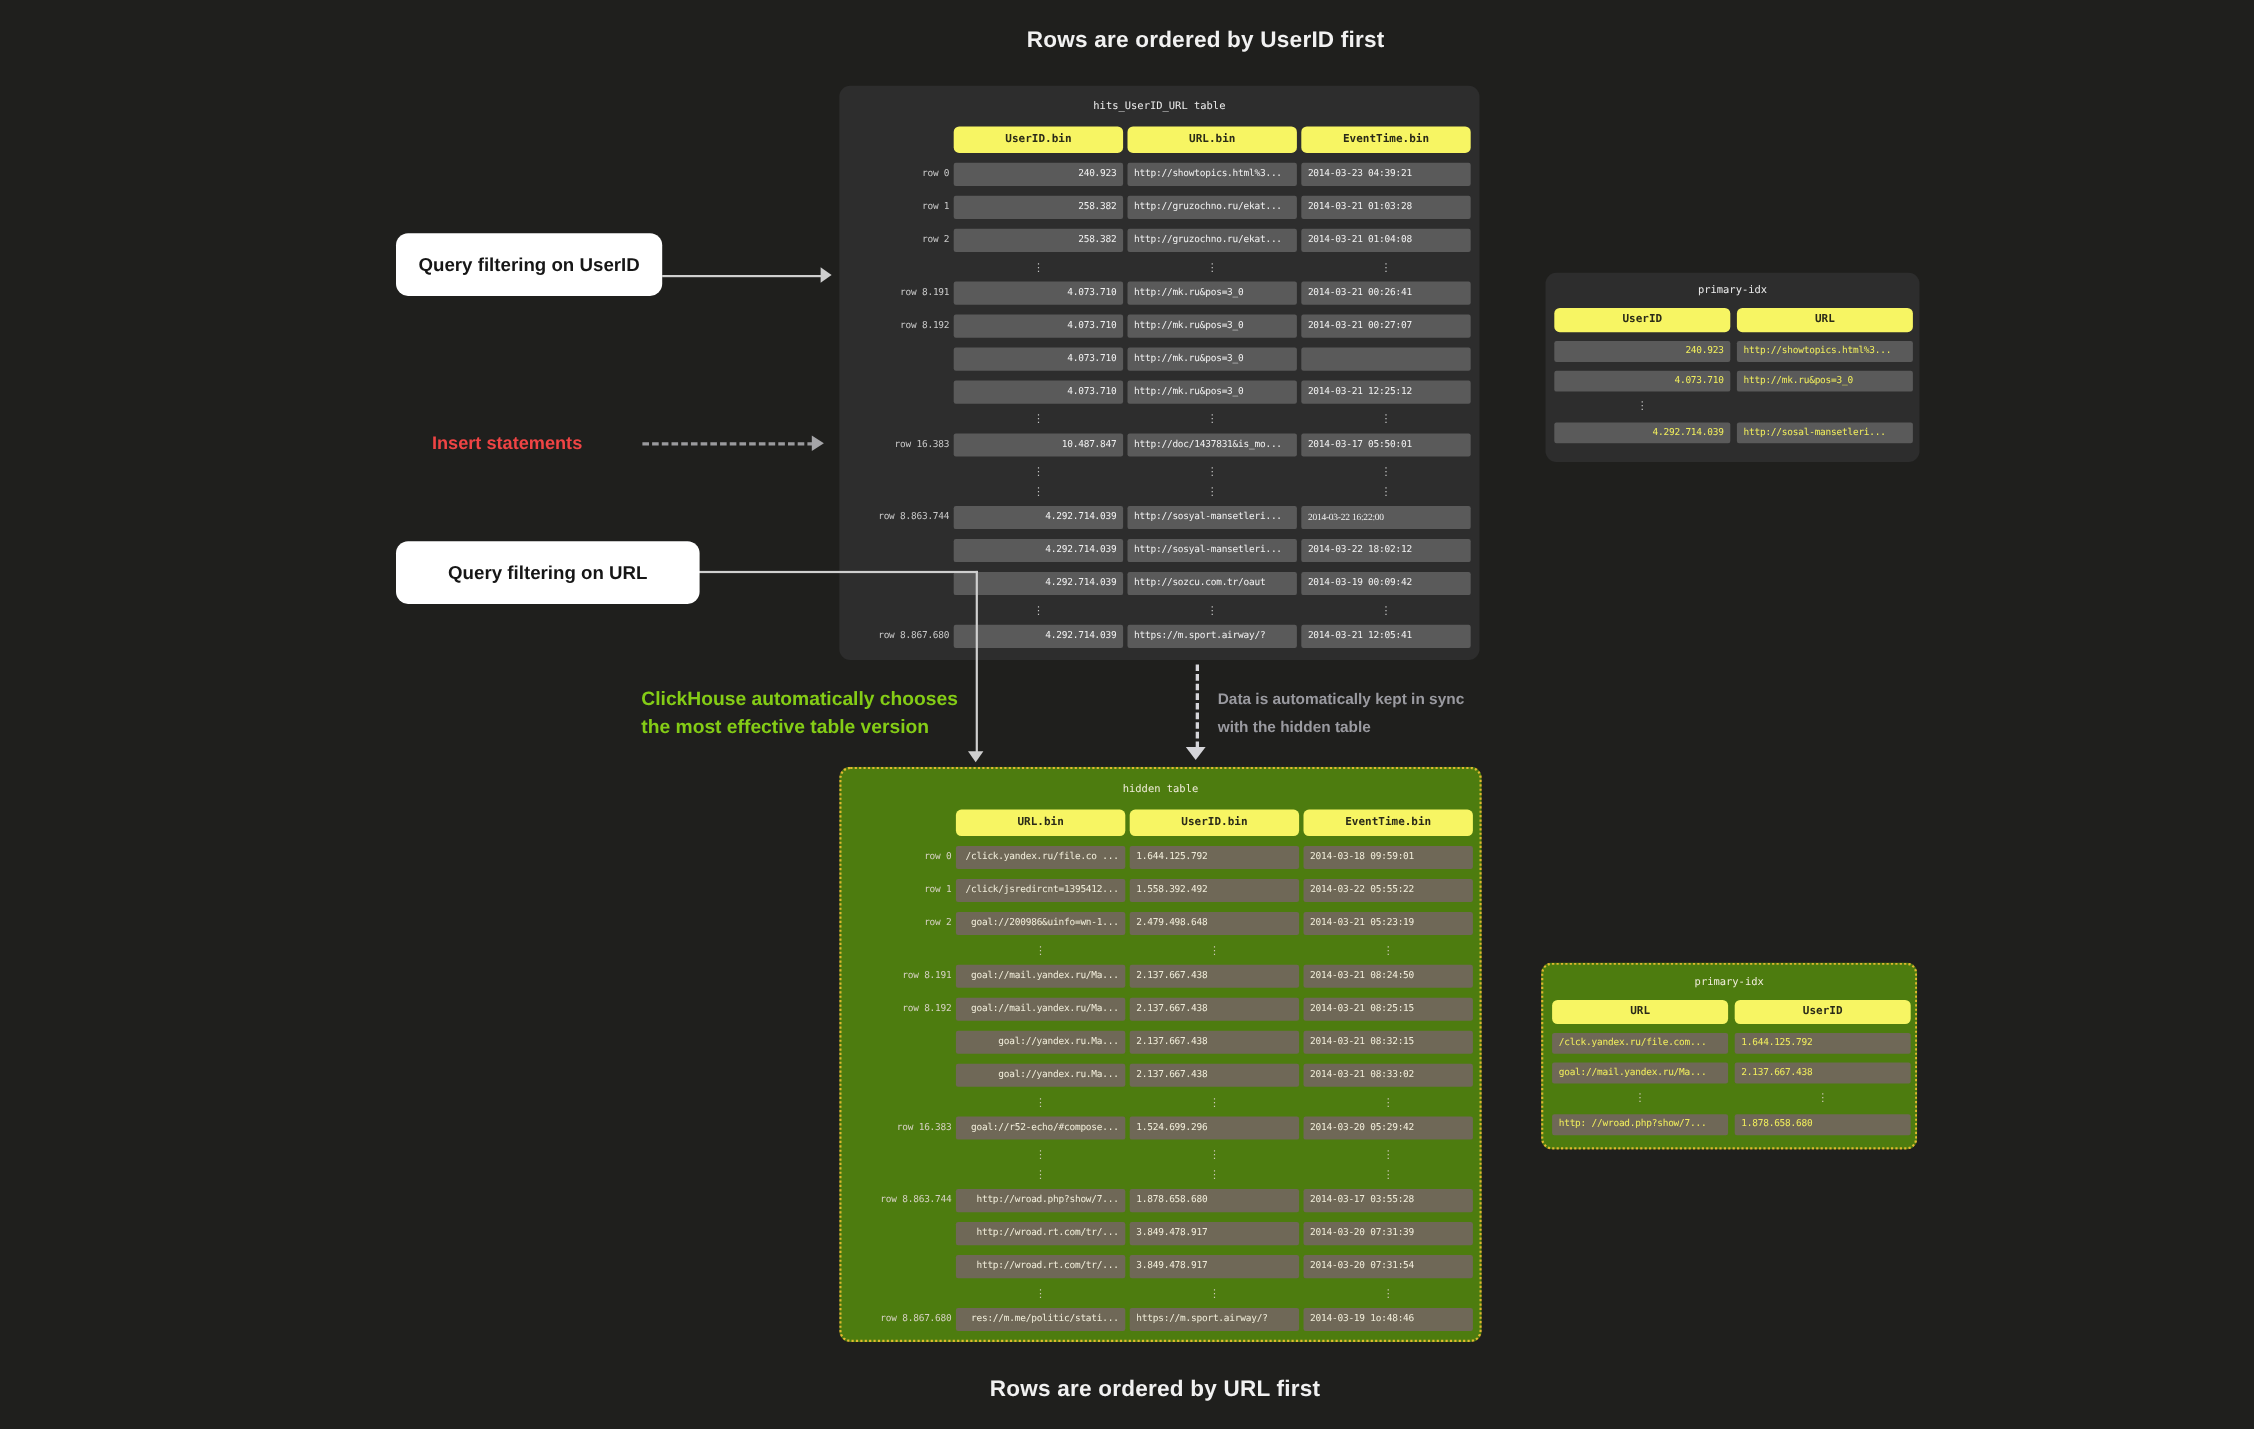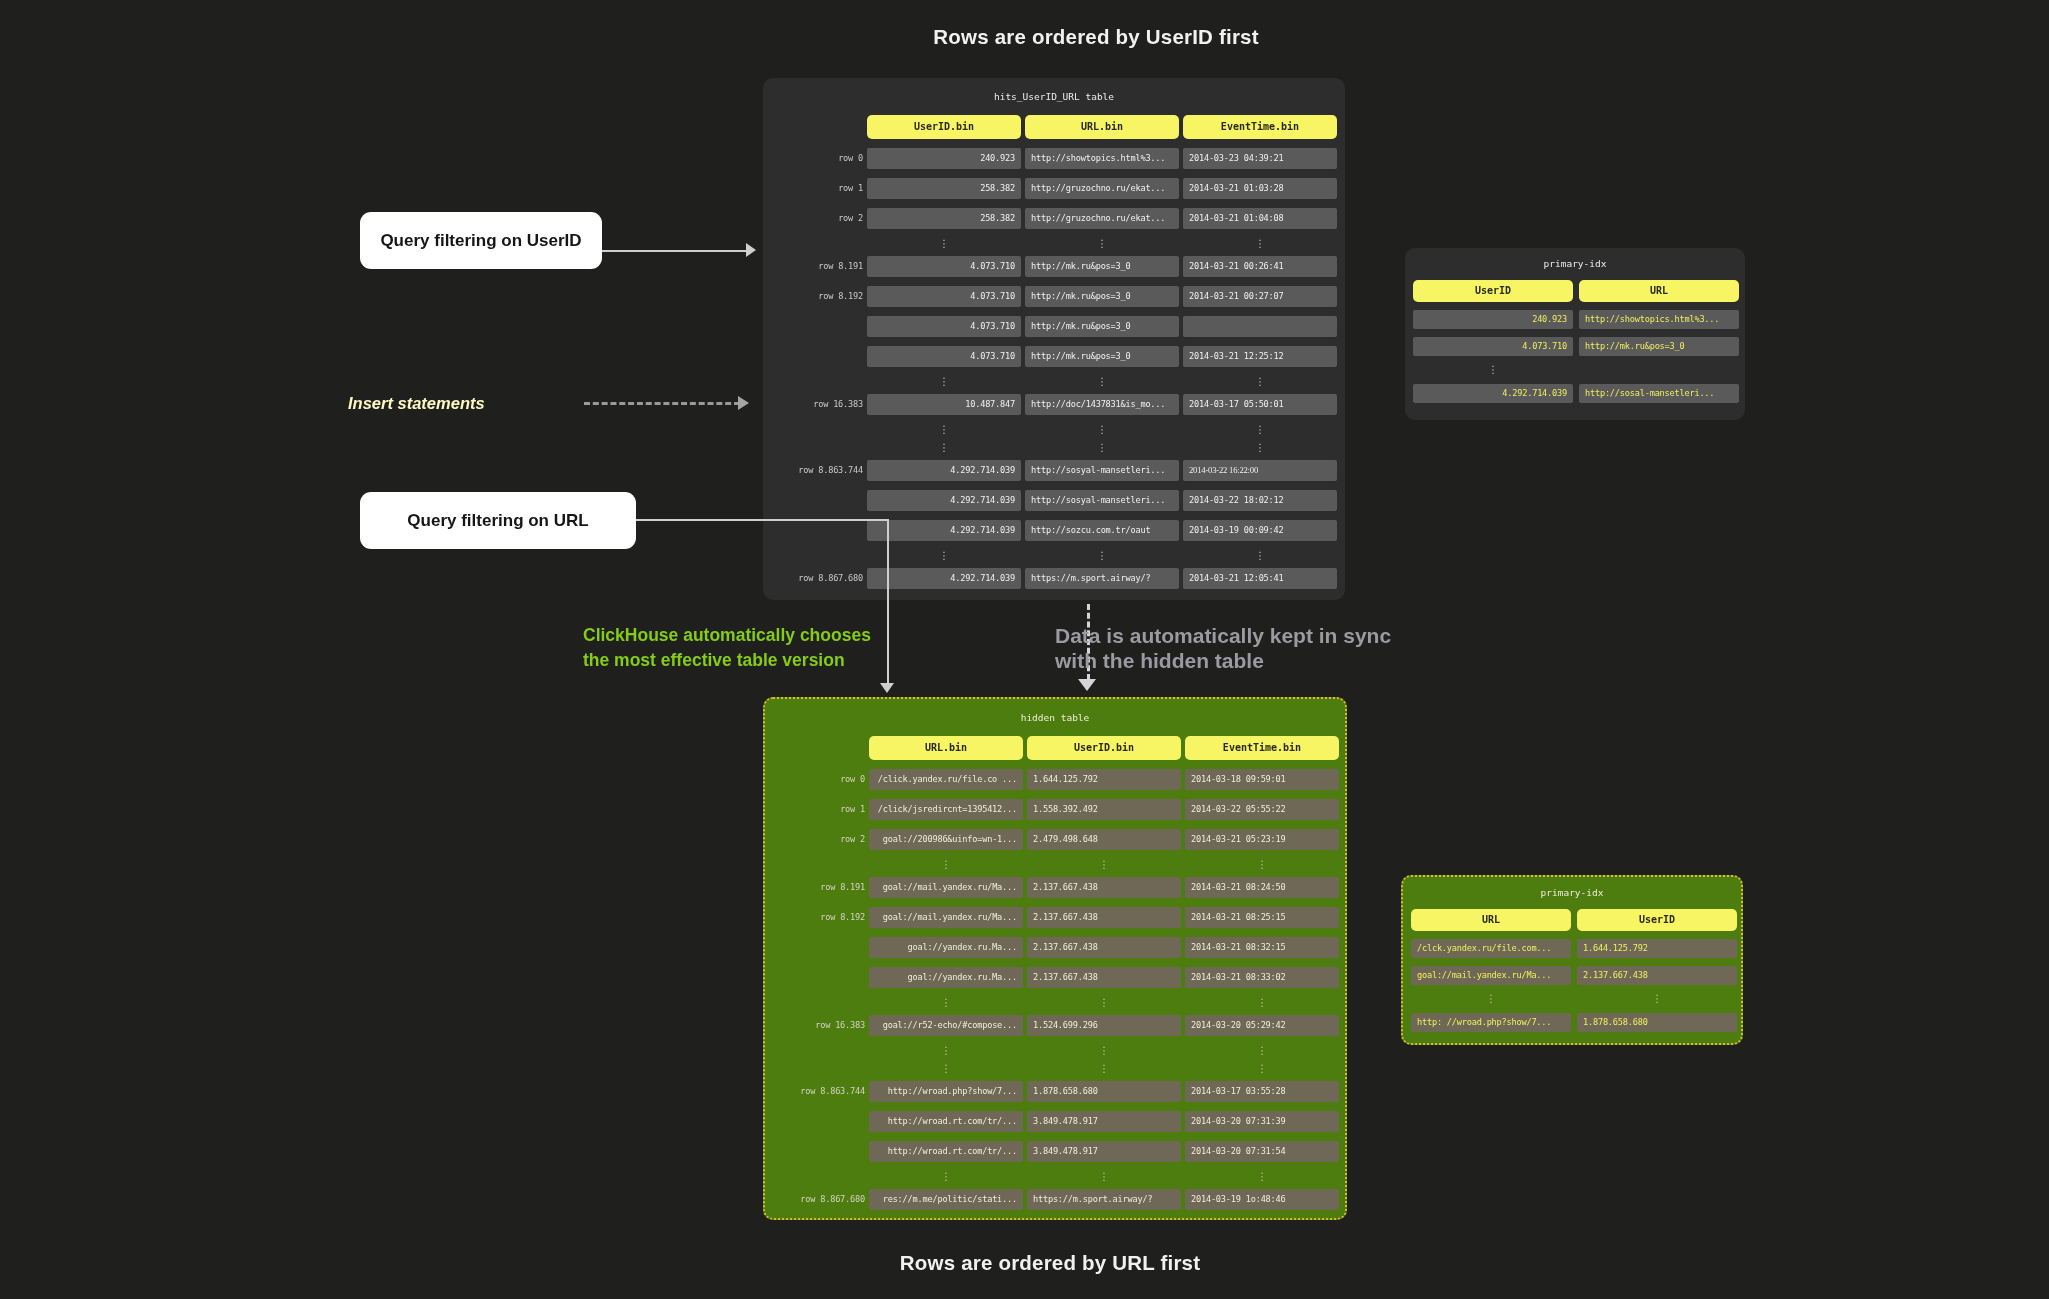--- a/index.html
+++ b/index.html
@@ -47,26 +47,26 @@
         font:10px/12px "DejaVu Sans Mono",monospace;}
   .olive .dots{color:#cfc9b8;}
 
   
   .callout{position:absolute;background:#ffffff;border-radius:11px;display:flex;
            align-items:center;justify-content:center;font-weight:bold;font-size:17px;
            color:#161616;z-index:6;}
   #box-userid{left:360px;top:212px;width:242px;height:57px;}
   #box-url{left:360px;top:492px;width:276px;height:57px;}
 
-  #insert-label{position:absolute;left:348px;top:394px;width:226px;text-align:left;
-                font-weight:bold;font-size:16.5px;color:#fef9c3;z-index:6;font-style:italic;}
+  #insert-label{position:absolute;left:348px;top:394px;width:226px;text-align:center;
+                font-weight:bold;font-size:16.5px;color:#ef4444;z-index:6;}
   #text-chooses{position:absolute;left:583px;top:623px;font-weight:bold;
                 font-size:17.5px;line-height:25px;color:#84cc16;z-index:6;}
-  #text-sync{position:absolute;left:1055px;top:623px;font-weight:bold;
-             font-size:21px;line-height:25px;color:#9a9aa0;z-index:6;}
+  #text-sync{position:absolute;left:1107px;top:623px;font-weight:bold;
+             font-size:14px;line-height:25px;color:#9a9aa0;z-index:6;}
 
   
   .arr{position:absolute;z-index:5;}
   #arr-userid-line{left:602px;top:250px;width:146px;height:2px;background:#cfcfcf;}
   #arr-userid-head{left:746px;top:243px;width:0;height:0;
       border-left:10px solid #cfcfcf;border-top:7px solid transparent;border-bottom:7px solid transparent;}
   #arr-insert-line{left:584px;top:402px;width:156px;height:0;border-top:3px dashed #9a9a9d;}
   #arr-insert-head{left:738px;top:396px;width:0;height:0;
       border-left:11px solid #a5a5a8;border-top:7px solid transparent;border-bottom:7px solid transparent;}
   #line-url-h{left:602px;top:519px;width:287px;height:2px;background:#cfcfcf;}

